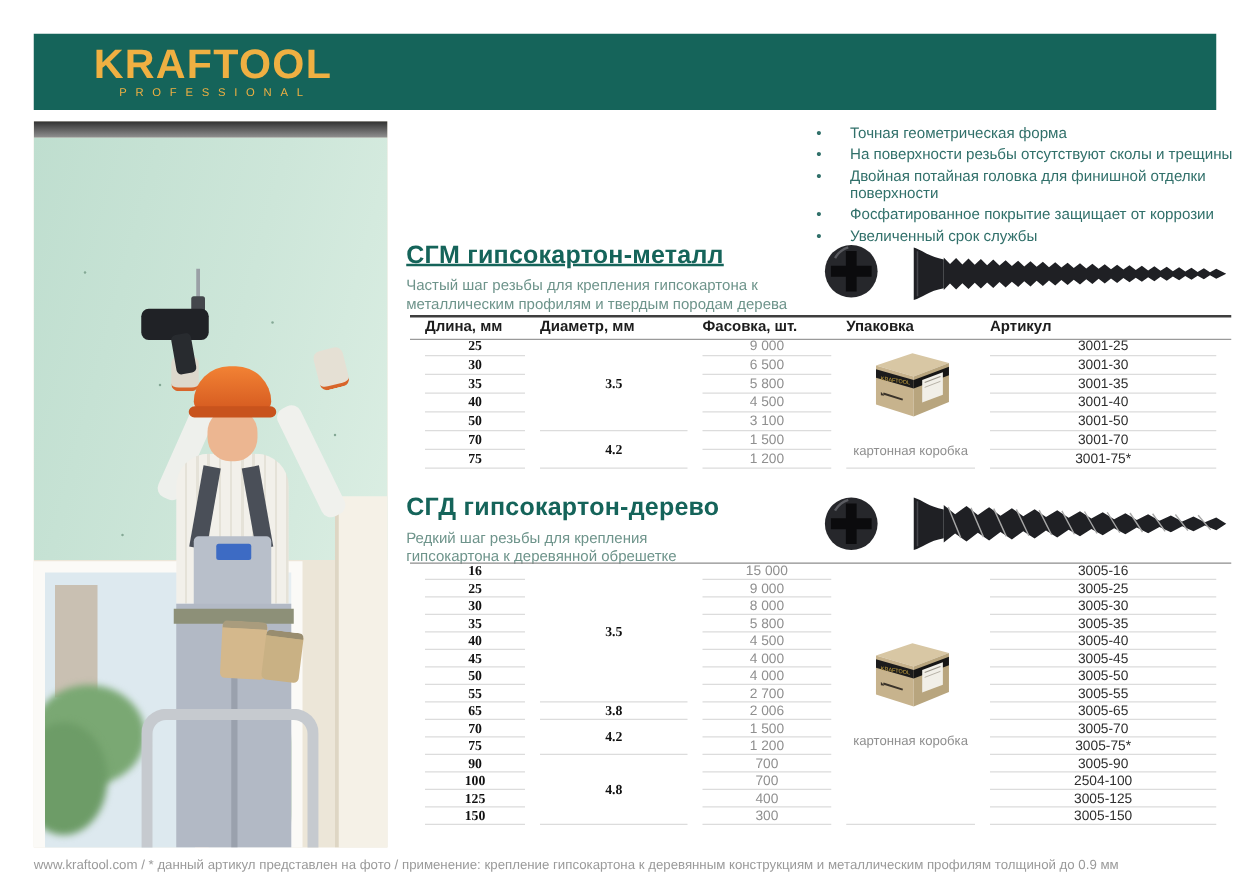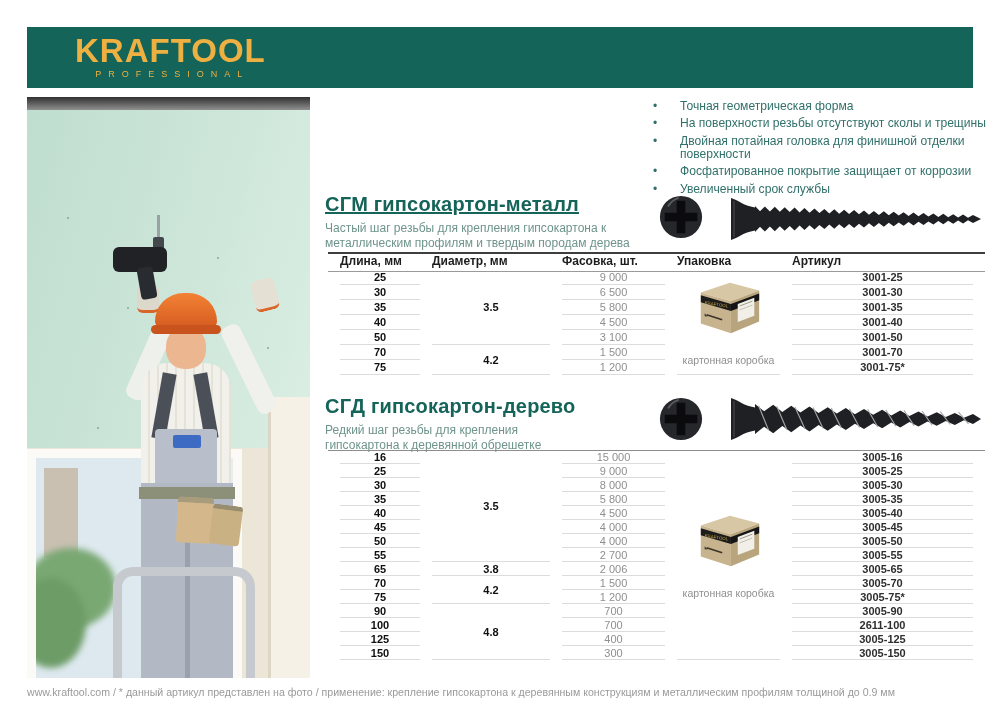--- a/index.html
+++ b/index.html
@@ -78,23 +78,23 @@
   
   .tblwrap { position:absolute; left:328px; width:657px; }
   #sgm-tablewrap { top:252px; } #sgd-tablewrap { top:450px; }
   .tbl-topline { position:absolute; left:0; top:0; width:100%; height:2px; background:#3e3e3e; }
   .tbl-topline.thin { height:1px; background:#8d8d8d; }
   .tbl-headline { position:absolute; left:0; top:19px; width:100%; height:1px; background:#9a9a9a; }
   table { width:657px; border-collapse:separate; border-spacing:12px 0; table-layout:fixed; }
   th { font-size:12px; font-weight:700; color:#1d1d1d; height:18px; vertical-align:middle; text-align:left; padding:0; }
   td { text-align:center; vertical-align:middle; border-bottom:1px solid #dcdcdc; padding:0; font-size:11px; line-height:12px; }
   .t-sgm td { height:15px; } .t-sgd td { height:14px; }
-  td.c-len, td.c-dia { font-weight:700; color:#101010; }
+  td.c-len, td.c-dia { font-weight:700; color:#101010;font-family:Liberation Serif, serif; }
   td.c-qty { color:var(--qty-gray,#8F8F8F); }
-  td.c-sku { color:#2e2e2e; font-weight:700; }
+  td.c-sku { color:#2e2e2e; font-weight:400; }
   td.c-pack { color:var(--qty-gray,#8F8F8F); }
   .pack-label { font-size:10.5px; color:var(--qty-gray,#8F8F8F); margin-top:16px; }
 
   
   .footer { position:absolute; left:27px; top:686px; width:946px; font-size:10.6px; color:var(--footer-gray,#9A9A9A); }
 </style>
 </head>
 <body>
 
 <div class="page">
@@ -349,21 +349,21 @@
           </tr>
           <tr>
             <td class="c-len">90</td>
             <td class="c-dia" rowspan="4">4.8</td>
             <td class="c-qty">700</td>
             <td class="c-sku">3005-90</td>
           </tr>
           <tr>
             <td class="c-len">100</td>
             <td class="c-qty">700</td>
-            <td class="c-sku">2611-100</td>
+            <td class="c-sku">2504-100</td>
           </tr>
           <tr>
             <td class="c-len">125</td>
             <td class="c-qty">400</td>
             <td class="c-sku">3005-125</td>
           </tr>
           <tr>
             <td class="c-len">150</td>
             <td class="c-qty">300</td>
             <td class="c-sku">3005-150</td>

